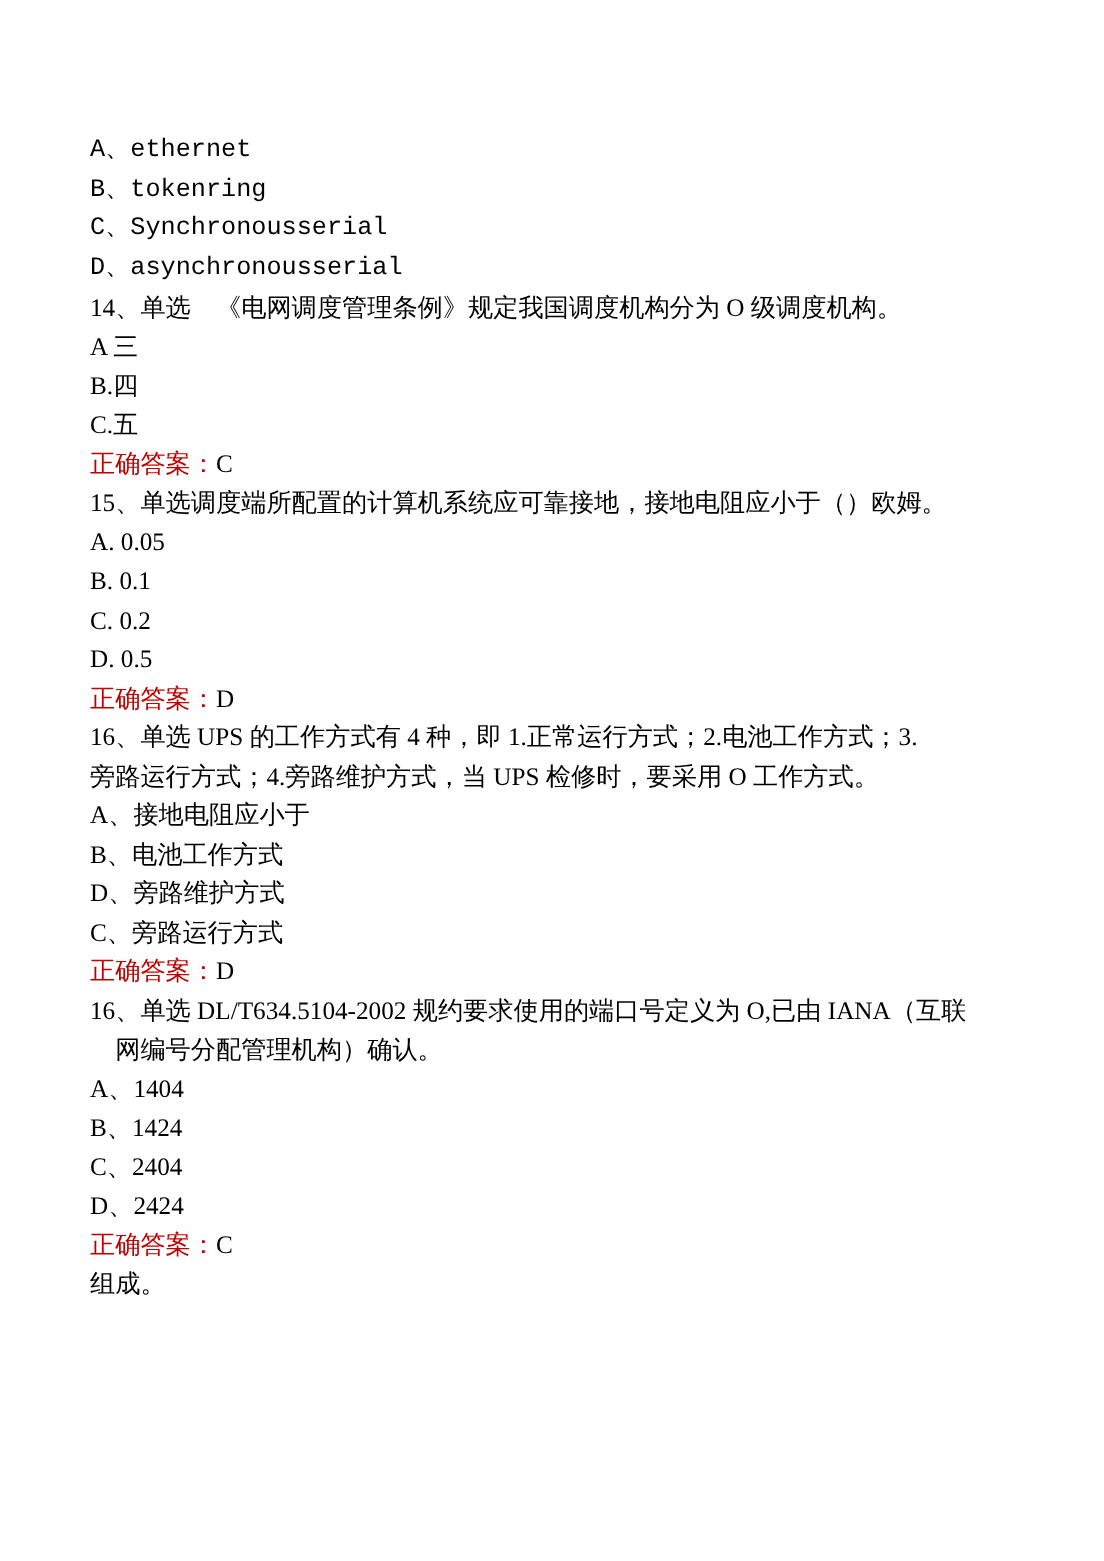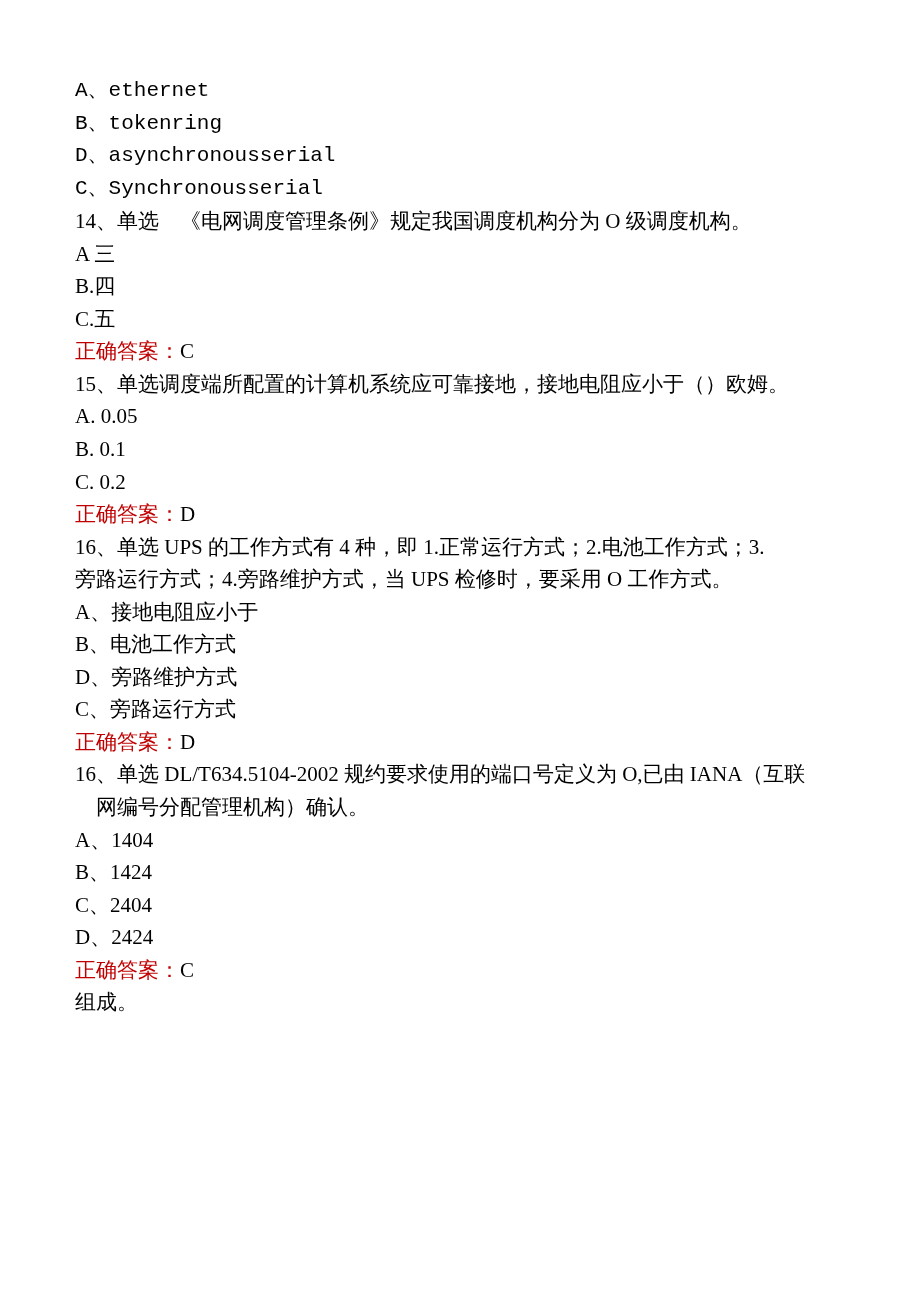--- a/index.html
+++ b/index.html
@@ -6,21 +6,21 @@
     margin: 0;
     padding: 0;
     background: #ffffff;
     font-family: "SimSun", "宋体", serif;
     font-size: 21px;
     line-height: 1.55;
     color: #000000;
     width: 920px;
   }
   .page {
-    padding: 75px 75px 60px 75px;
+    padding: 110px 75px 60px 75px;
   }
   .line {
     display: block;
   }
   .answer-label {
     color: #c00000;
   }
   .answer-value {
     color: #000000;
   }
@@ -28,35 +28,36 @@
     font-family: "SimSun", "宋体", "Courier New", monospace;
   }
 </style>
 </head>
 <body>
 
 <div class="page">
 
   <span class="line mono">A、ethernet</span>
   <span class="line mono">B、tokenring</span>
+  <span class="line mono">C、Synchronousserial</span>
   <span class="line mono">D、asynchronousserial</span>
-  <span class="line mono">C、Synchronousserial</span>
 
   <span class="line">14、单选　《电网调度管理条例》规定我国调度机构分为 O 级调度机构。</span>
   <span class="line">A 三</span>
   <span class="line">B.四</span>
   <span class="line">C.五</span>
   <span class="line">
     <span class="answer-label">正确答案：</span><span class="answer-value">C</span>
   </span>
 
   <span class="line">15、单选调度端所配置的计算机系统应可靠接地，接地电阻应小于（）欧姆。</span>
   <span class="line">A. 0.05</span>
   <span class="line">B. 0.1</span>
   <span class="line">C. 0.2</span>
+  <span class="line">D. 0.5</span>
   <span class="line">
     <span class="answer-label">正确答案：</span><span class="answer-value">D</span>
   </span>
 
   <span class="line">16、单选 UPS 的工作方式有 4 种，即 1.正常运行方式；2.电池工作方式；3.</span>
   <span class="line">旁路运行方式；4.旁路维护方式，当 UPS 检修时，要采用 O 工作方式。</span>
   <span class="line">A、接地电阻应小于</span>
   <span class="line">B、电池工作方式</span>
   <span class="line">D、旁路维护方式</span>
   <span class="line">C、旁路运行方式</span>

